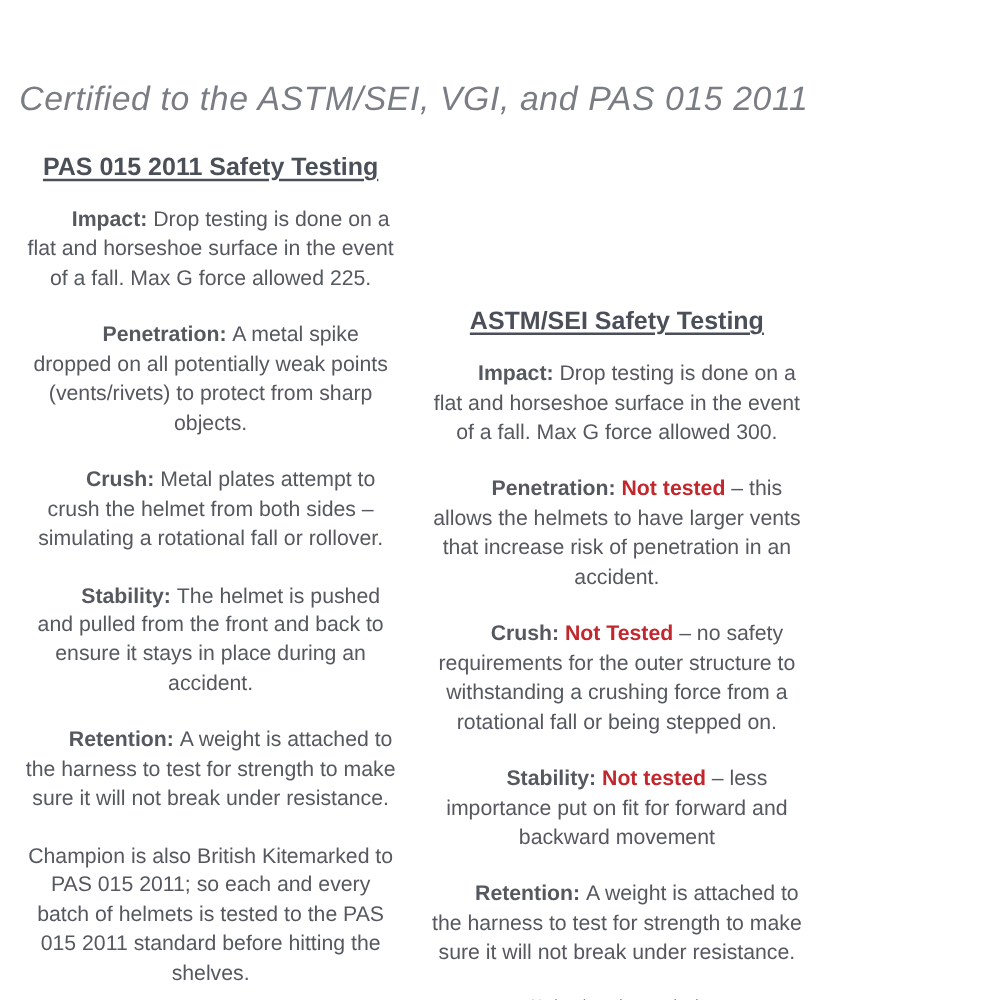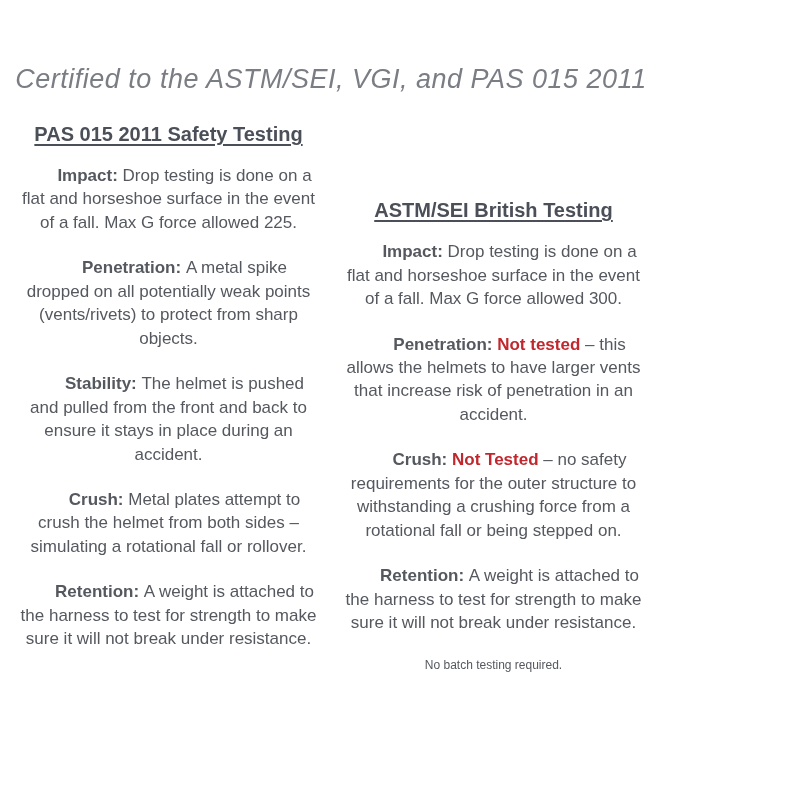--- a/index.html
+++ b/index.html
@@ -80,33 +80,35 @@
 
   <h1 class="title">Certified to the ASTM/SEI, VGI, and PAS 015 2011</h1>
 
   <div class="columns">
 
     <div class="column">
       <h2 class="col-heading">PAS 015 2011 Safety Testing</h2>
       <div>
           <p class="section"><strong>Impact: </strong>Drop testing is done on a flat and horseshoe surface in the event of a fall. Max G force allowed 225.</p>
           <p class="section"><strong>Penetration: </strong>A metal spike dropped on all potentially weak points (vents/rivets) to protect from sharp objects.</p>
+          <p class="section"><strong>Crush: </strong>Metal plates attempt to crush the helmet from both sides – simulating a rotational fall or rollover.</p>
           <p class="section"><strong>Stability: </strong>The helmet is pushed and pulled from the front and back to ensure it stays in place during an accident.</p>
-          <p class="section"><strong>Crush: </strong>Metal plates attempt to crush the helmet from both sides – simulating a rotational fall or rollover.</p>
           <p class="section"><strong>Retention: </strong>A weight is attached to the harness to test for strength to make sure it will not break under resistance.</p>
+          <p class="section">Champion is also British Kitemarked to PAS 015 2011; so each and every batch of helmets is tested to the PAS 015 2011 standard before hitting the shelves.</p>
         </div>
     </div>
 
     <div class="divider"></div>
 
     <div class="column">
-      <h2 class="col-heading">ASTM/SEI British Testing</h2>
+      <h2 class="col-heading">ASTM/SEI Safety Testing</h2>
       <div>
           <p class="section"><strong>Impact: </strong>Drop testing is done on a flat and horseshoe surface in the event of a fall. Max G force allowed 300.</p>
           <p class="section"><strong>Penetration: </strong><span class="red">Not tested </span>– this allows the helmets to have larger vents that increase risk of penetration in an accident.</p>
           <p class="section"><strong>Crush: </strong><span class="red">Not Tested </span>– no safety requirements for the outer structure to withstanding a crushing force from a rotational fall or being stepped on.</p>
+          <p class="section"><strong>Stability: </strong><span class="red">Not tested </span>– less importance put on fit for forward and backward movement</p>
           <p class="section"><strong>Retention: </strong>A weight is attached to the harness to test for strength to make sure it will not break under resistance.</p>
         </div>
       <p class="footer-note">No batch testing required.</p>
     </div>
 
   </div>
 </div>
 
 </body></html>

